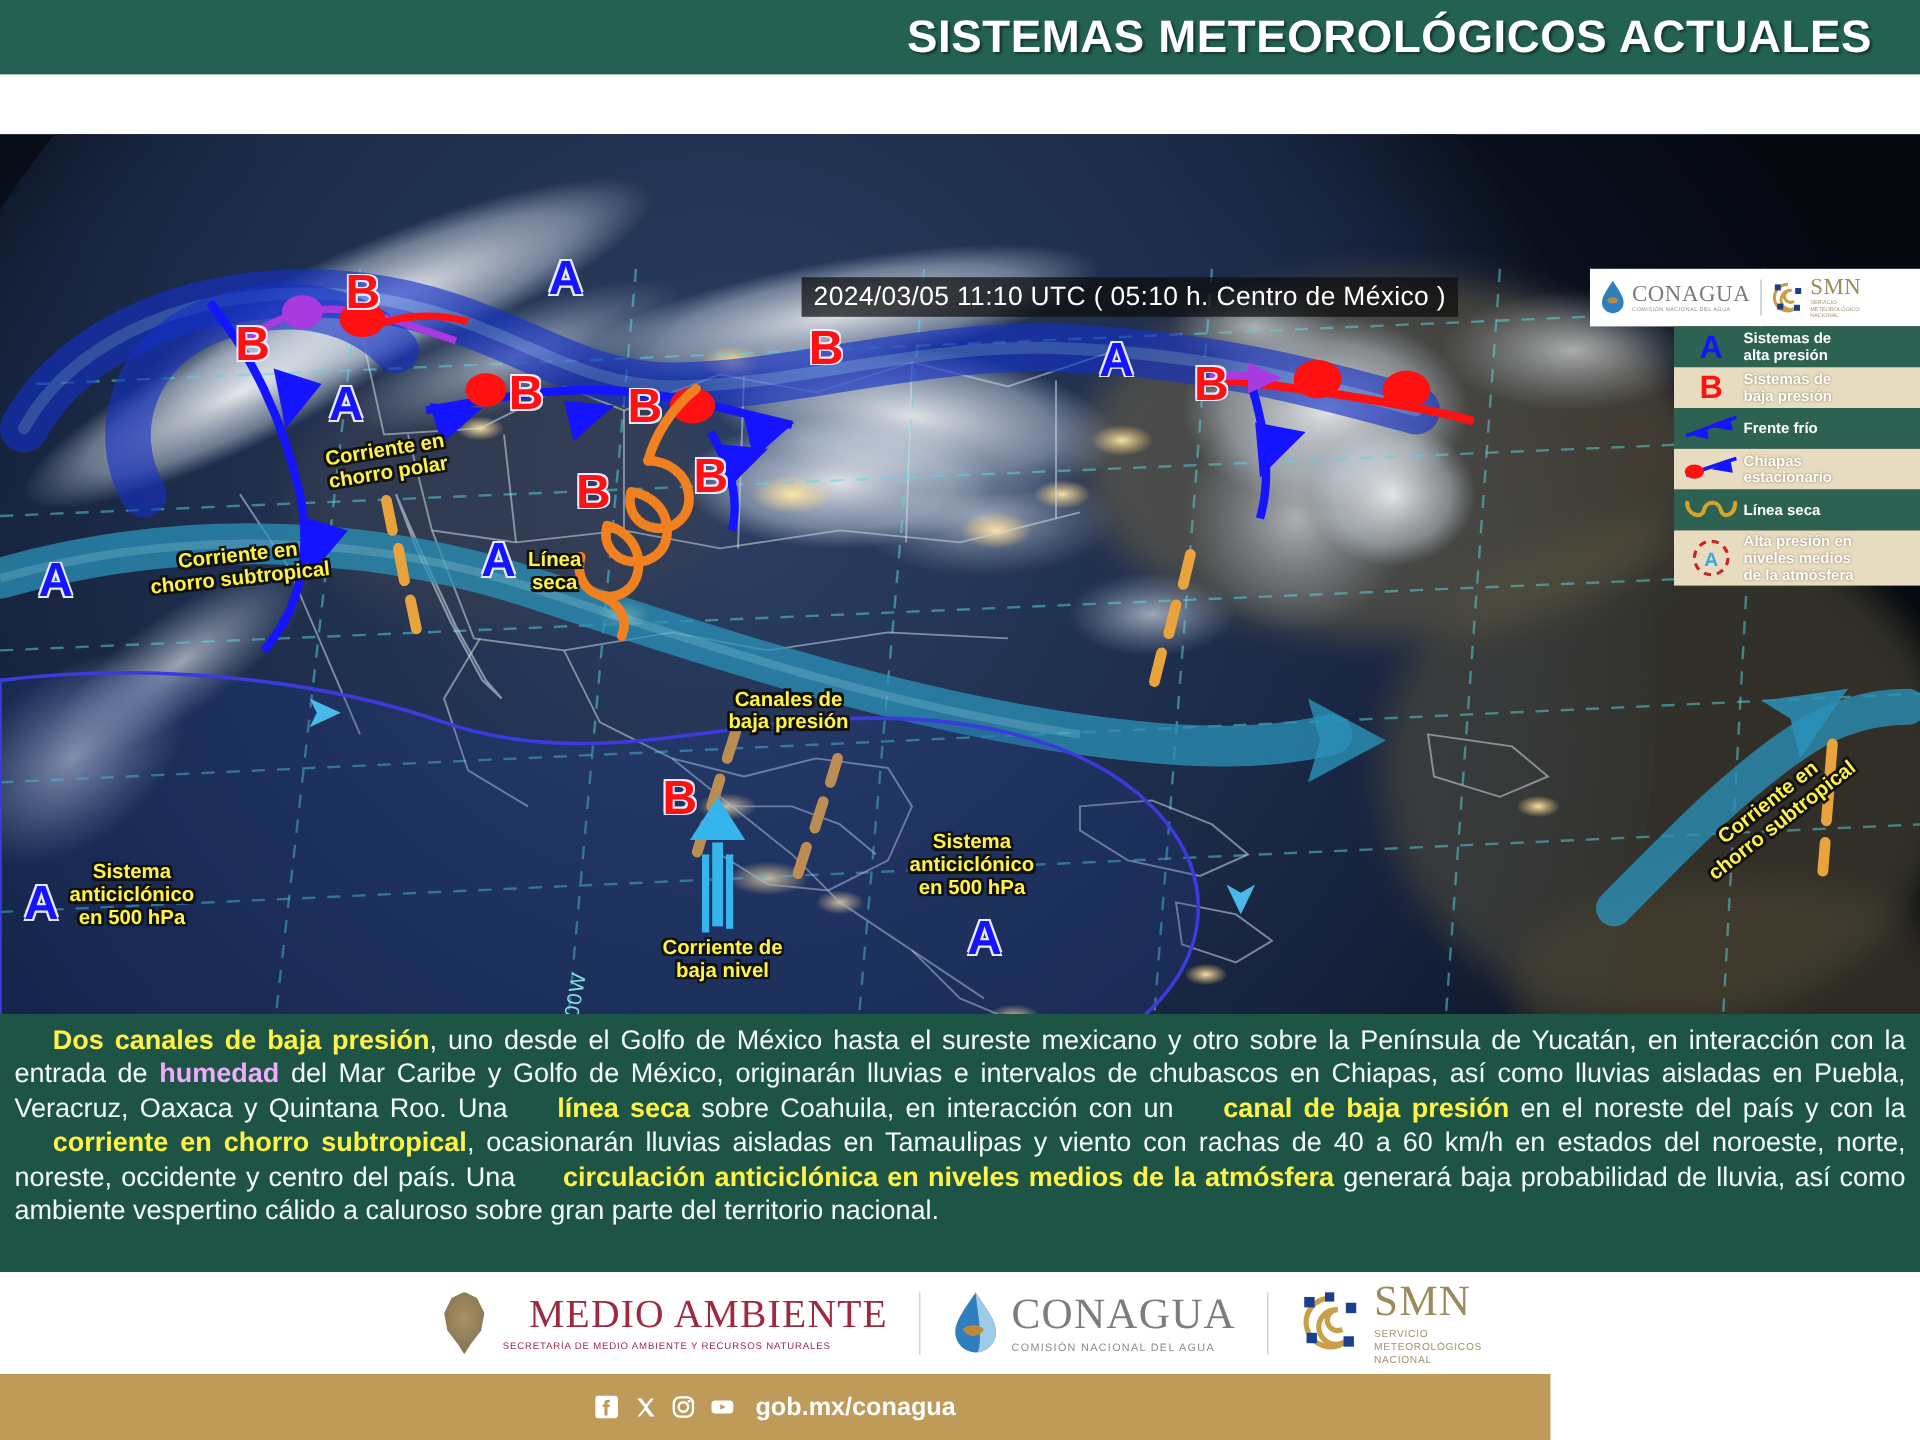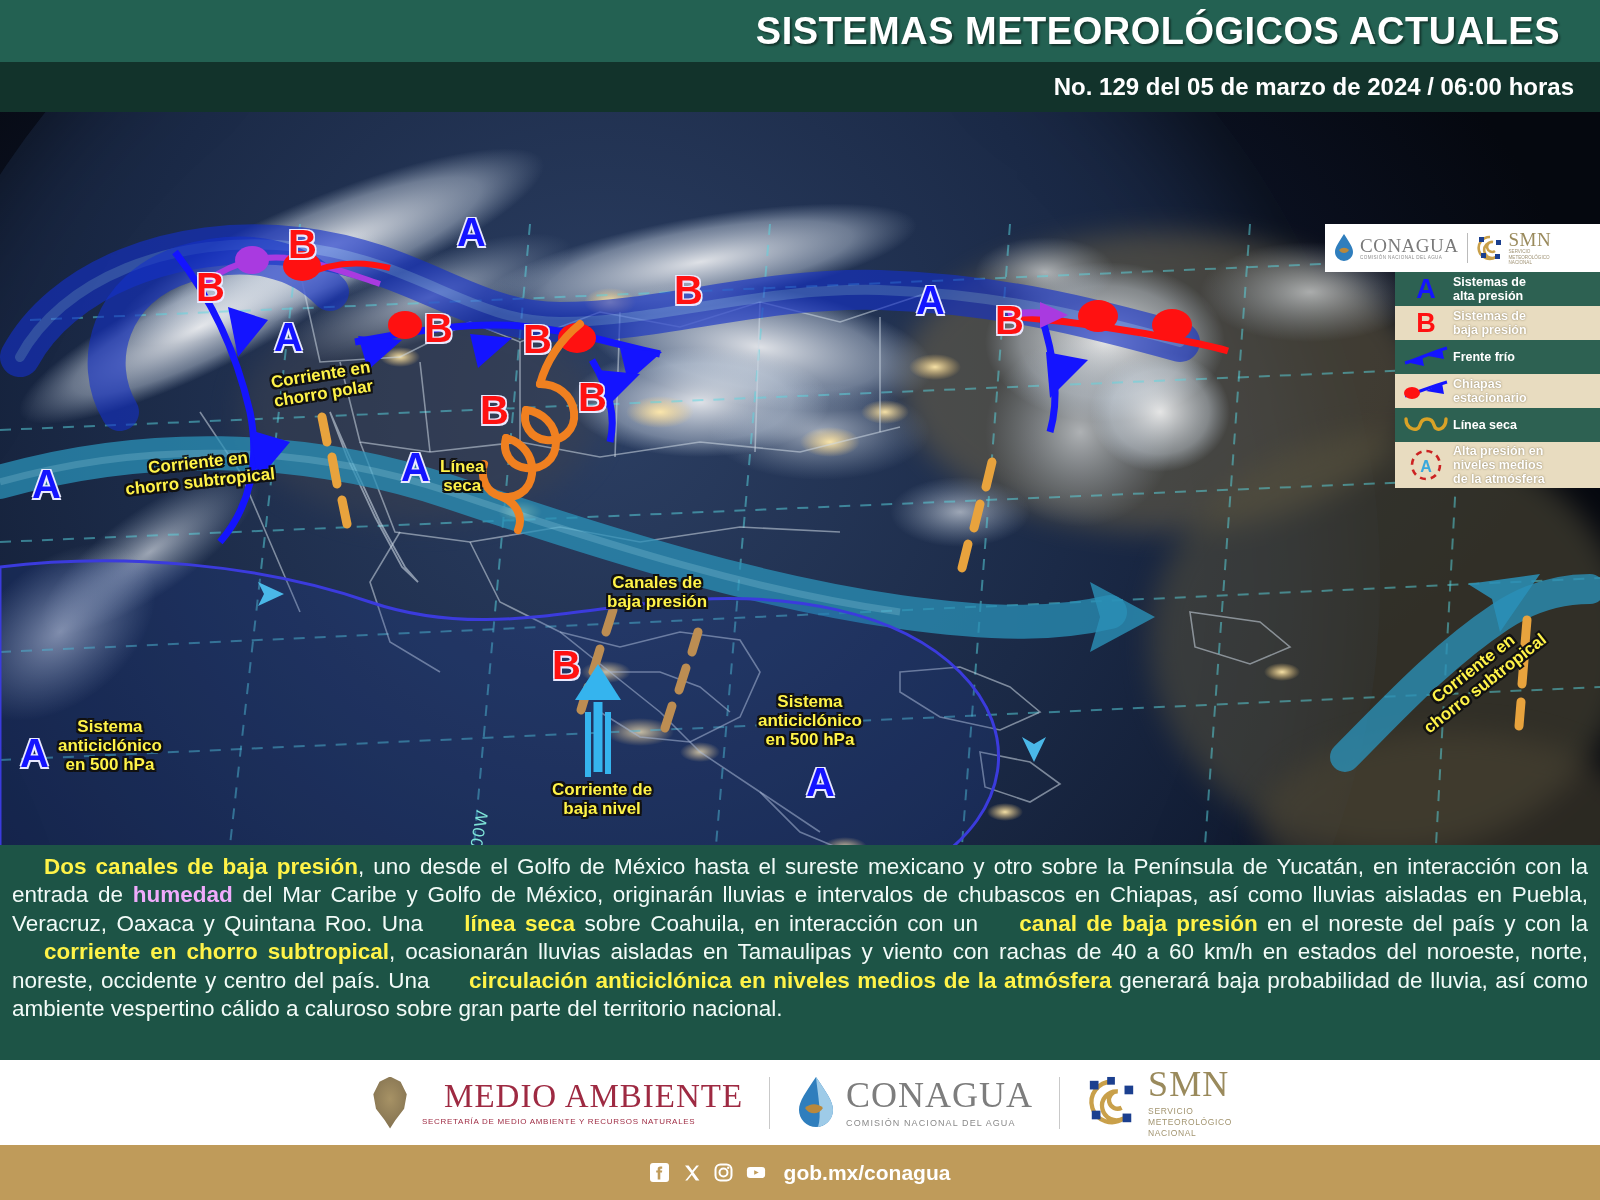--- a/index.html
+++ b/index.html
@@ -160,37 +160,34 @@
   .conagua-big { font-family: "Liberation Serif", serif; font-size: 36px; color: #7d7d7d; letter-spacing: 1px; line-height: 1; }
   .conagua-big-sub { font-size: 9px; color: #8a8a8a; letter-spacing: 1.1px; margin-top: 5px; }
   .smn-glyph {
     width: 52px; height: 52px; position: relative;
   }
   .smn-big { font-family: "Liberation Serif", serif; font-size: 36px; color: #9a8a5c; letter-spacing: 1px; line-height: 1; }
   .smn-big-sub { font-size: 8.5px; color: #a2946f; letter-spacing: .6px; line-height: 1.3; margin-top: 4px; }
 
   
   .social {
-    position: absolute; left: 0; top: 1145px; width: 1600px; height: 55px;
+    position: absolute; left: 0; top: 1145px; width: 1292px; height: 55px;
     background: #bf9b5a;
     display: flex; align-items: center; justify-content: center; gap: 12px;
   }
   .s-icon { width: 20px; height: 20px; display:flex; align-items:center; justify-content:center; }
   .social-url { color: #ffffff; font-size: 21px; font-weight: bold; margin-left: 6px; }
 </style>
 </head>
 <body>
 
 <div id="page">
 
   <div class="header-main">
     <div class="header-title">SISTEMAS METEOROLÓGICOS ACTUALES</div>
-  </div>
-  <div class="header-sub">
-    <div class="header-sub-text">No. 129 del 05 de marzo de 2024 / 06:00 horas</div>
   </div>
 
   <div class="map">
     <div class="globe"></div>
     <div class="landmass lm1"></div>
     <div class="landmass lm2"></div>
     <div class="landmass lm3"></div>
     <div class="landmass lm4"></div>
 
     <svg width="1600" height="733" style="position:absolute;left:0;top:0">
@@ -392,20 +389,21 @@
       </g>
 
       <g>
         <path d="M598,660 L598,590" stroke="#35b4ee" stroke-width="9" fill="none"></path>
         <path d="M588,665 L588,600" stroke="#35b4ee" stroke-width="6" fill="none"></path>
         <path d="M608,662 L608,600" stroke="#35b4ee" stroke-width="6" fill="none"></path>
         <path d="M575,588 L598,552 L621,588 Z" fill="#35b4ee"></path>
       </g>
     </svg>
 
+    <div class="sat-stamp">2024/03/05 11:10 UTC ( 05:10 h. Centro de México )</div>
 
     <div class="lonlabel" style="left:455px; top:712px;">100W</div>
 
     <div id="pressure-layer">
         <div class="pchar low" style="left: 288px; top: 112px;">B</div>
         <div class="pchar low" style="left: 196px; top: 155px;">B</div>
         <div class="pchar high" style="left: 457px; top: 100px;">A</div>
         <div class="pchar high" style="left: 274px; top: 205px;">A</div>
         <div class="pchar low" style="left: 424px; top: 196px;">B</div>
         <div class="pchar low" style="left: 523px; top: 207px;">B</div>
@@ -568,21 +566,21 @@
         <path d="M27 6 a21 21 0 1 0 12 38 a15 15 0 1 1 -6 -28 a9 9 0 1 0 4 17" stroke="#c9a04a" stroke-width="4.5" fill="none"></path>
         <rect x="4" y="5" width="9" height="9" fill="#1b3f8f"></rect>
         <rect x="40" y="10" width="9" height="9" fill="#1b3f8f"></rect>
         <rect x="6" y="36" width="9" height="9" fill="#1b3f8f"></rect>
         <rect x="38" y="39" width="9" height="9" fill="#1b3f8f"></rect>
         <rect x="22" y="1" width="8" height="8" fill="#1b3f8f"></rect>
       </svg>
       <div>
         <div class="smn-big">SMN</div>
         <div class="smn-big-sub" style="white-space:pre-line">SERVICIO
-METEOROLÓGICO
+METEOROLÓGICOS
 NACIONAL</div>
       </div>
     </div>
   </div>
 
   <div class="social">
     <span class="s-icon">
       <svg width="19" height="19" viewBox="0 0 19 19">
         <rect x="0" y="0" width="19" height="19" rx="3" fill="#fff"></rect>
         <path d="M12.3 9.6h-2v7h-2.6v-7H6.2V7.4h1.5V6c0-1.5.7-2.5 2.6-2.5h1.9v2.2h-1.2c-.6 0-.7.2-.7.7v1h1.9l-.2 2.2z" fill="#bf9b5a"></path>

